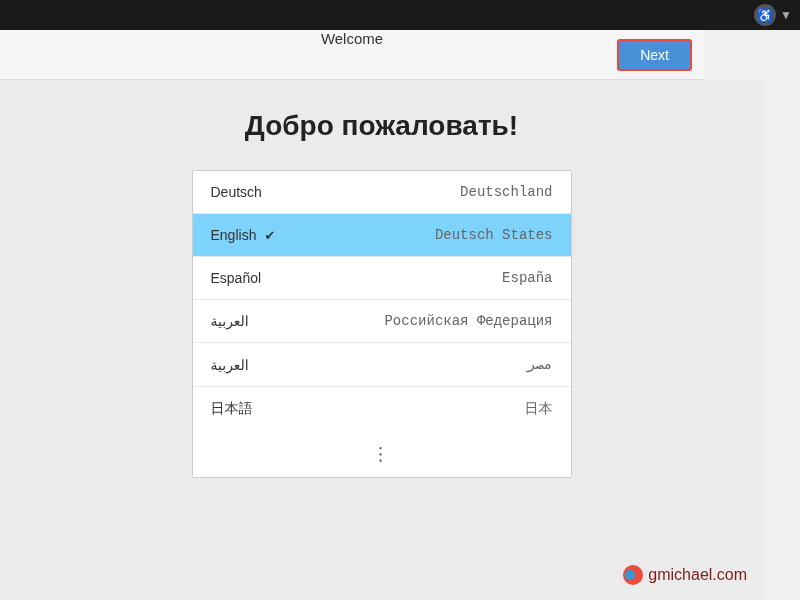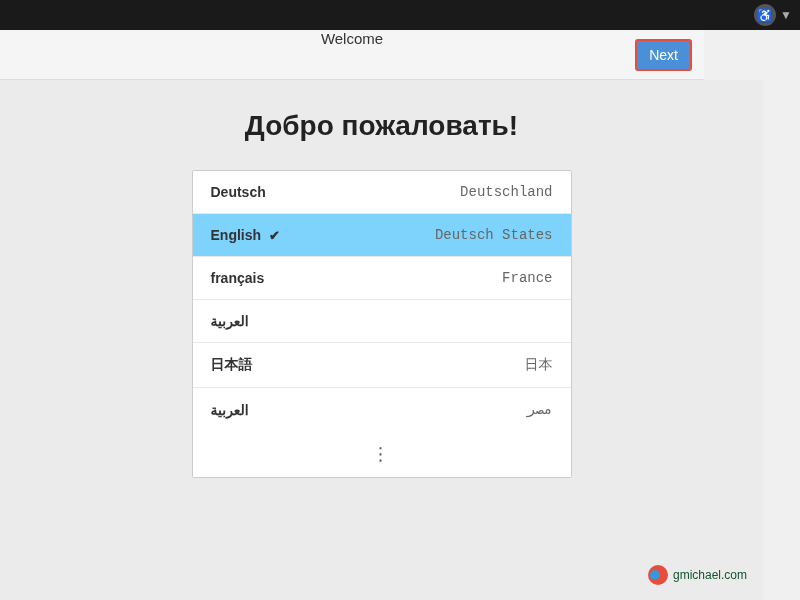--- a/index.html
+++ b/index.html
@@ -64,21 +64,21 @@
     }
 
     .next-button {
       position: absolute;
       right: 12px;
       top: 50%;
       transform: translateY(-50%);
       background-color: #4a90d9;
       color: white;
       border: 2px solid #e74c3c;
-      padding: 6px 12px;
+      padding: 6px 21px;
       font-size: 14px;
       cursor: pointer;
       border-radius: 3px;
       outline: none;
     }
 
     
     .main-content {
       width: 763px;
       height: 520px;
@@ -120,21 +120,20 @@
     }
 
     .language-row.selected {
       background-color: #7dd3fc;
     }
 
     .lang-left {
       display: flex;
       align-items: flex-end;
       gap: 8px;
-      font-weight: bold;
     }
 
     .lang-name {
       font-size: 14px;
       color: #333;
     }
 
     .check-mark {
       font-size: 13px;
       color: #333;
@@ -171,22 +170,22 @@
       align-items: center;
       gap: 4px;
     }
 
     .watermark-icon {
       width: 22px;
       height: 22px;
     }
 
     .watermark-text {
-      font-size: 12px;
-      color: #14532d;
+      font-size: 16px;
+      color: #7f1d1d;
     }
   </style>
 </head>
 <body>
 
 <div class="top-bar">
   <div class="top-bar-icon">
     <span>♿</span>
   </div>
   <span class="top-bar-arrow">▼</span>
@@ -211,40 +210,41 @@
         </div>
         <div class="language-row selected">
           <div class="lang-left">
             <span class="lang-name">English</span>
             <span class="check-mark">✔</span>
           </div>
           <span class="lang-region">Deutsch States</span>
         </div>
         <div class="language-row">
           <div class="lang-left">
-            <span class="lang-name">français</span>
-          </div>
-          <span class="lang-region">France</span>
+            <span class="lang-name">Español</span>
+          </div>
+          <span class="lang-region">España</span>
         </div>
         <div class="language-row">
           <div class="lang-left">
             <span class="lang-name">العربية</span>
           </div>
+          <span class="lang-region">Российская Федерация</span>
+        </div>
+        <div class="language-row">
+          <div class="lang-left">
+            <span class="lang-name">العربية</span>
+          </div>
+          <span class="lang-region">مصر</span>
         </div>
         <div class="language-row">
           <div class="lang-left">
             <span class="lang-name">日本語</span>
           </div>
           <span class="lang-region">日本</span>
-        </div>
-        <div class="language-row">
-          <div class="lang-left">
-            <span class="lang-name">العربية</span>
-          </div>
-          <span class="lang-region">مصر</span>
         </div>
       </div>
     <div class="more-row">
       <span class="more-dots">⋮</span>
     </div>
   </div>
 
   <div class="watermark">
     <svg class="watermark-icon" viewBox="0 0 22 22">
       <circle cx="11" cy="11" r="10" fill="#e74c3c"></circle>

